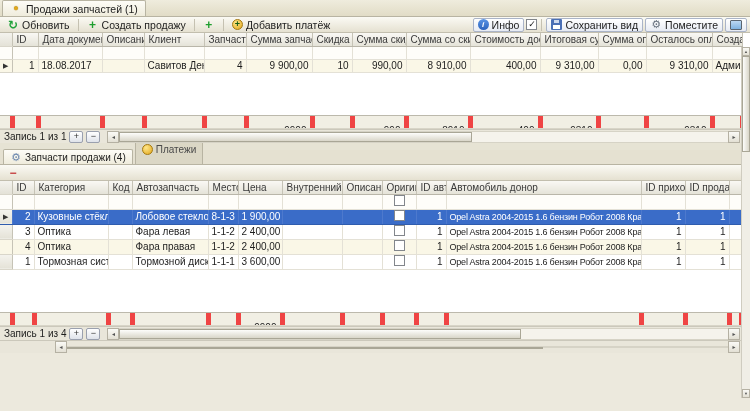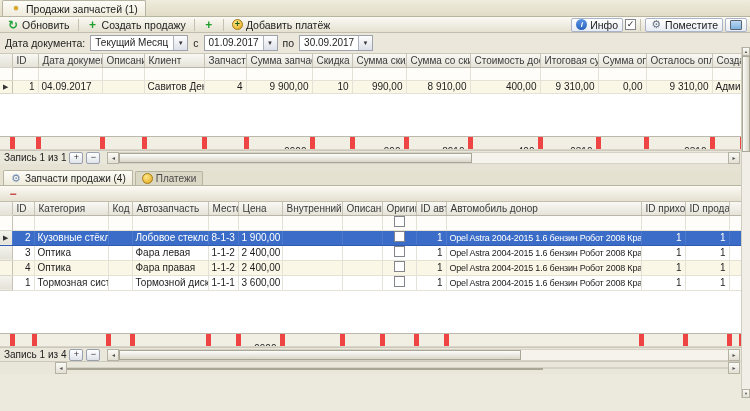--- a/index.html
+++ b/index.html
@@ -72,21 +72,21 @@
   .navbtn { width: 14px; height: 12px; border: 1px solid #9aa0ae; background: linear-gradient(#ffffff,#dfe3ea); border-radius: 2px; display: inline-flex; align-items: center; justify-content: center; font-size: 9px; line-height: 1; color: #333; }
   .hscroll { flex: 1; height: 12px; display: flex; margin-left: 4px; }
   .sb-btn { width: 12px; height: 12px; border: 1px solid #b5b1a3; background: linear-gradient(#fafaf6,#e3e0d4); font-size: 5px; color: #555; display: inline-flex; align-items: center; justify-content: center; }
   .sb-track { flex: 1; background: #f5f3ec; border-top: 1px solid #d6d3c6; border-bottom: 1px solid #d6d3c6; position: relative; }
   .sb-thumb { position: absolute; left: 0; top: 0; bottom: 0; background: linear-gradient(#fdfdfb,#d9d6c9); border: 1px solid #a9a696; }
 
   .splitter { height: 7px; background: #e6e3d4; }
 
   
   .btabs { height: 15px; background: #e5e1d1; border-bottom: 1px solid #b8b4a2; display: flex; align-items: flex-end; padding-left: 3px; gap: 2px; }
-  .btab { height: 14px; display: inline-flex; align-items: center; gap: 3px; padding: 0 6px; font-size: 10px; border: 1px solid #b8b4a2; border-bottom: none; background: #dbd7c5; color: #4a4a4a; border-radius: 2px 2px 0 0; }
+  .btab { height: 30px; display: inline-flex; align-items: center; gap: 3px; padding: 0 6px; font-size: 10px; border: 1px solid #b8b4a2; border-bottom: none; background: #dbd7c5; color: #4a4a4a; border-radius: 2px 2px 0 0; }
   .btab.selected { background: linear-gradient(#fdfcf7,#efecdc); color: #1d1d1d; height: 15px; }
 
   .subtoolbar { height: 16px; background: linear-gradient(#fbfaf4,#e5e1d1); border-bottom: 1px solid #c2beae; display: flex; align-items: center; padding: 0 3px; }
 
   .outer-hscroll { height: 13px; background: #e9e6da; border-top: 1px solid #cbc8bb; display: flex; align-items: center; padding-right: 10px; }
   .corner55 { width: 55px; height: 100%; }
 
   
   .vscroll { position: absolute; top: 47px; bottom: 13px; right: 0; width: 9px; background: #f0eee6; border-left: 1px solid #cfccc0; display: flex; flex-direction: column; z-index: 6; }
   .vscroll .sb-btn { width: 8px; height: 9px; font-size: 4px; }
@@ -127,47 +127,34 @@
       <span class="lbl">Добавить платёж</span>
     </div>
     <div class="spacer"></div>
     <div class="tbtn bordered">
       <span class="icon infoicon">i</span>
       <span class="lbl">Инфо</span>
     </div>
     <span class="cb" id="info-checkbox">✓</span>
     <span class="tsep"></span>
     <div class="tbtn bordered">
+      <span class="icon floppy"></span>
+      <span class="lbl">Сохранить вид</span>
+    </div>
+    <div class="tbtn bordered">
       <span class="icon gear">⚙</span>
       <span class="lbl">Поместите</span>
     </div>
     <div class="tbtn bordered">
       <span class="icon monitor"></span>
 
     </div>
   </div>
 
 
-  <div class="filterbar">
-    <span class="lbl">Дата документа:</span>
-    <div class="field w96">
-      <span class="val">Текущий Месяц</span>
-      <span class="dd">▼</span>
-    </div>
-    <span class="lbl">с</span>
-    <div class="field w72">
-      <span class="val">01.09.2017</span>
-      <span class="dd">▼</span>
-    </div>
-    <span class="lbl">по</span>
-    <div class="field w72">
-      <span class="val">30.09.2017</span>
-      <span class="dd">▼</span>
-    </div>
-  </div>
 
 
   <div class="gridbody" style="height:82px" id="main-grid-body">
       <table class="grid" style="width:742px">
         <colgroup>
           <col style="width:12px">
           <col style="width:26px">
           <col style="width:64px">
           <col style="width:42px">
           <col style="width:60px">
@@ -215,21 +202,21 @@
             <td class=""></td>
             <td class=""></td>
             <td class=""></td>
             <td class=""></td>
           </tr>
           <tr class="alt">
             <td class="ind">
               <span class="rowarrow">▶</span>
             </td>
             <td class="num">1</td>
-            <td class="">04.09.2017</td>
+            <td class="">18.08.2017</td>
             <td class=""></td>
             <td class="">Савитов Денис</td>
             <td class="num">4</td>
             <td class="num">9 900,00</td>
             <td class="num">10</td>
             <td class="num">990,00</td>
             <td class="num">8 910,00</td>
             <td class="num">400,00</td>
             <td class="num">9 310,00</td>
             <td class="num">0,00</td>

